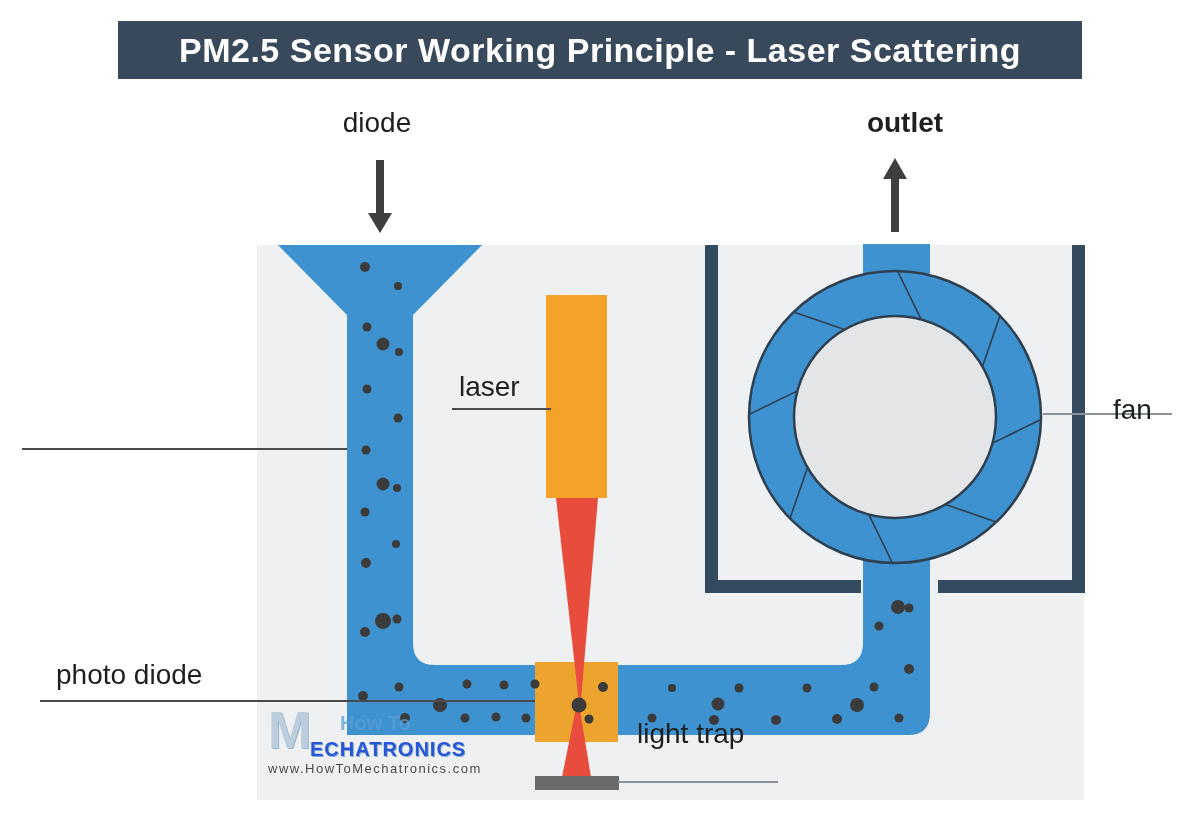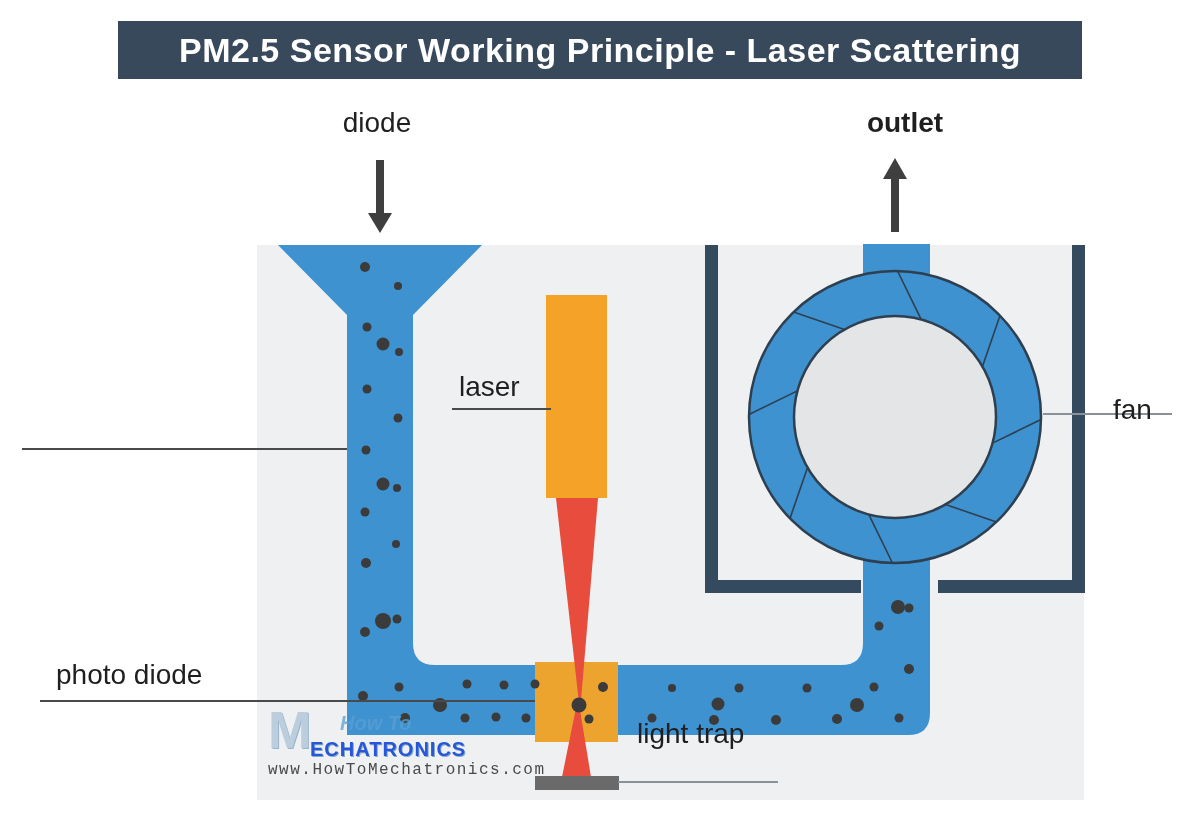--- a/index.html
+++ b/index.html
@@ -7,25 +7,25 @@
          font-family:"Liberation Sans", sans-serif;}
   #stage svg{position:absolute;left:0;top:0;}
   .titlebar{position:absolute;left:118px;top:21px;width:964px;height:58px;
             background:var(--title_bg,#38495C);display:flex;align-items:center;justify-content:center;}
   .titlebar span{color:#ffffff;font-weight:bold;font-size:34px;letter-spacing:.5px;white-space:nowrap;}
   .lbl{position:absolute;color:#1f1f1f;font-size:28px;white-space:nowrap;text-align:center;}
   .lbl.center{text-align:center;}
   .wm{position:absolute;pointer-events:none;}
   .wm-m{left:268px;top:700px;font-size:52px;font-weight:bold;color:#b7cbdc;opacity:.9;
         text-shadow:1px 1px 0 #8fb0c8;}
-  .wm-howto{left:340px;top:712px;font-size:20px;font-weight:bold;font-style:italic;color:#5b9fd3;opacity:.75;}
+  .wm-howto{left:340px;top:712px;font-size:20px;font-weight:bold;color:#5b9fd3;opacity:.75;}
   .wm-mech{left:310px;top:738px;font-size:20px;font-weight:bold;color:#1d4ed8;opacity:.95;letter-spacing:1px;
            text-shadow:1px 1px 0 #7fa6c2;}
-  .wm-url{left:268px;top:761px;font-size:16px;color:#4a4a4a;letter-spacing:1.5px;
-          font-family:Liberation Mono, monospace;}
+  .wm-url{left:268px;top:761px;font-size:13px;color:#4a4a4a;letter-spacing:1.5px;
+          font-family:Liberation Sans, sans-serif;}
 </style>
 </head>
 <body>
 
 <div id="stage">
 
   <svg width="1200" height="820" viewBox="0 0 1200 820">
 
     <rect x="257" y="245" width="827" height="555" style="fill:var(--panel_bg)"></rect>
 

